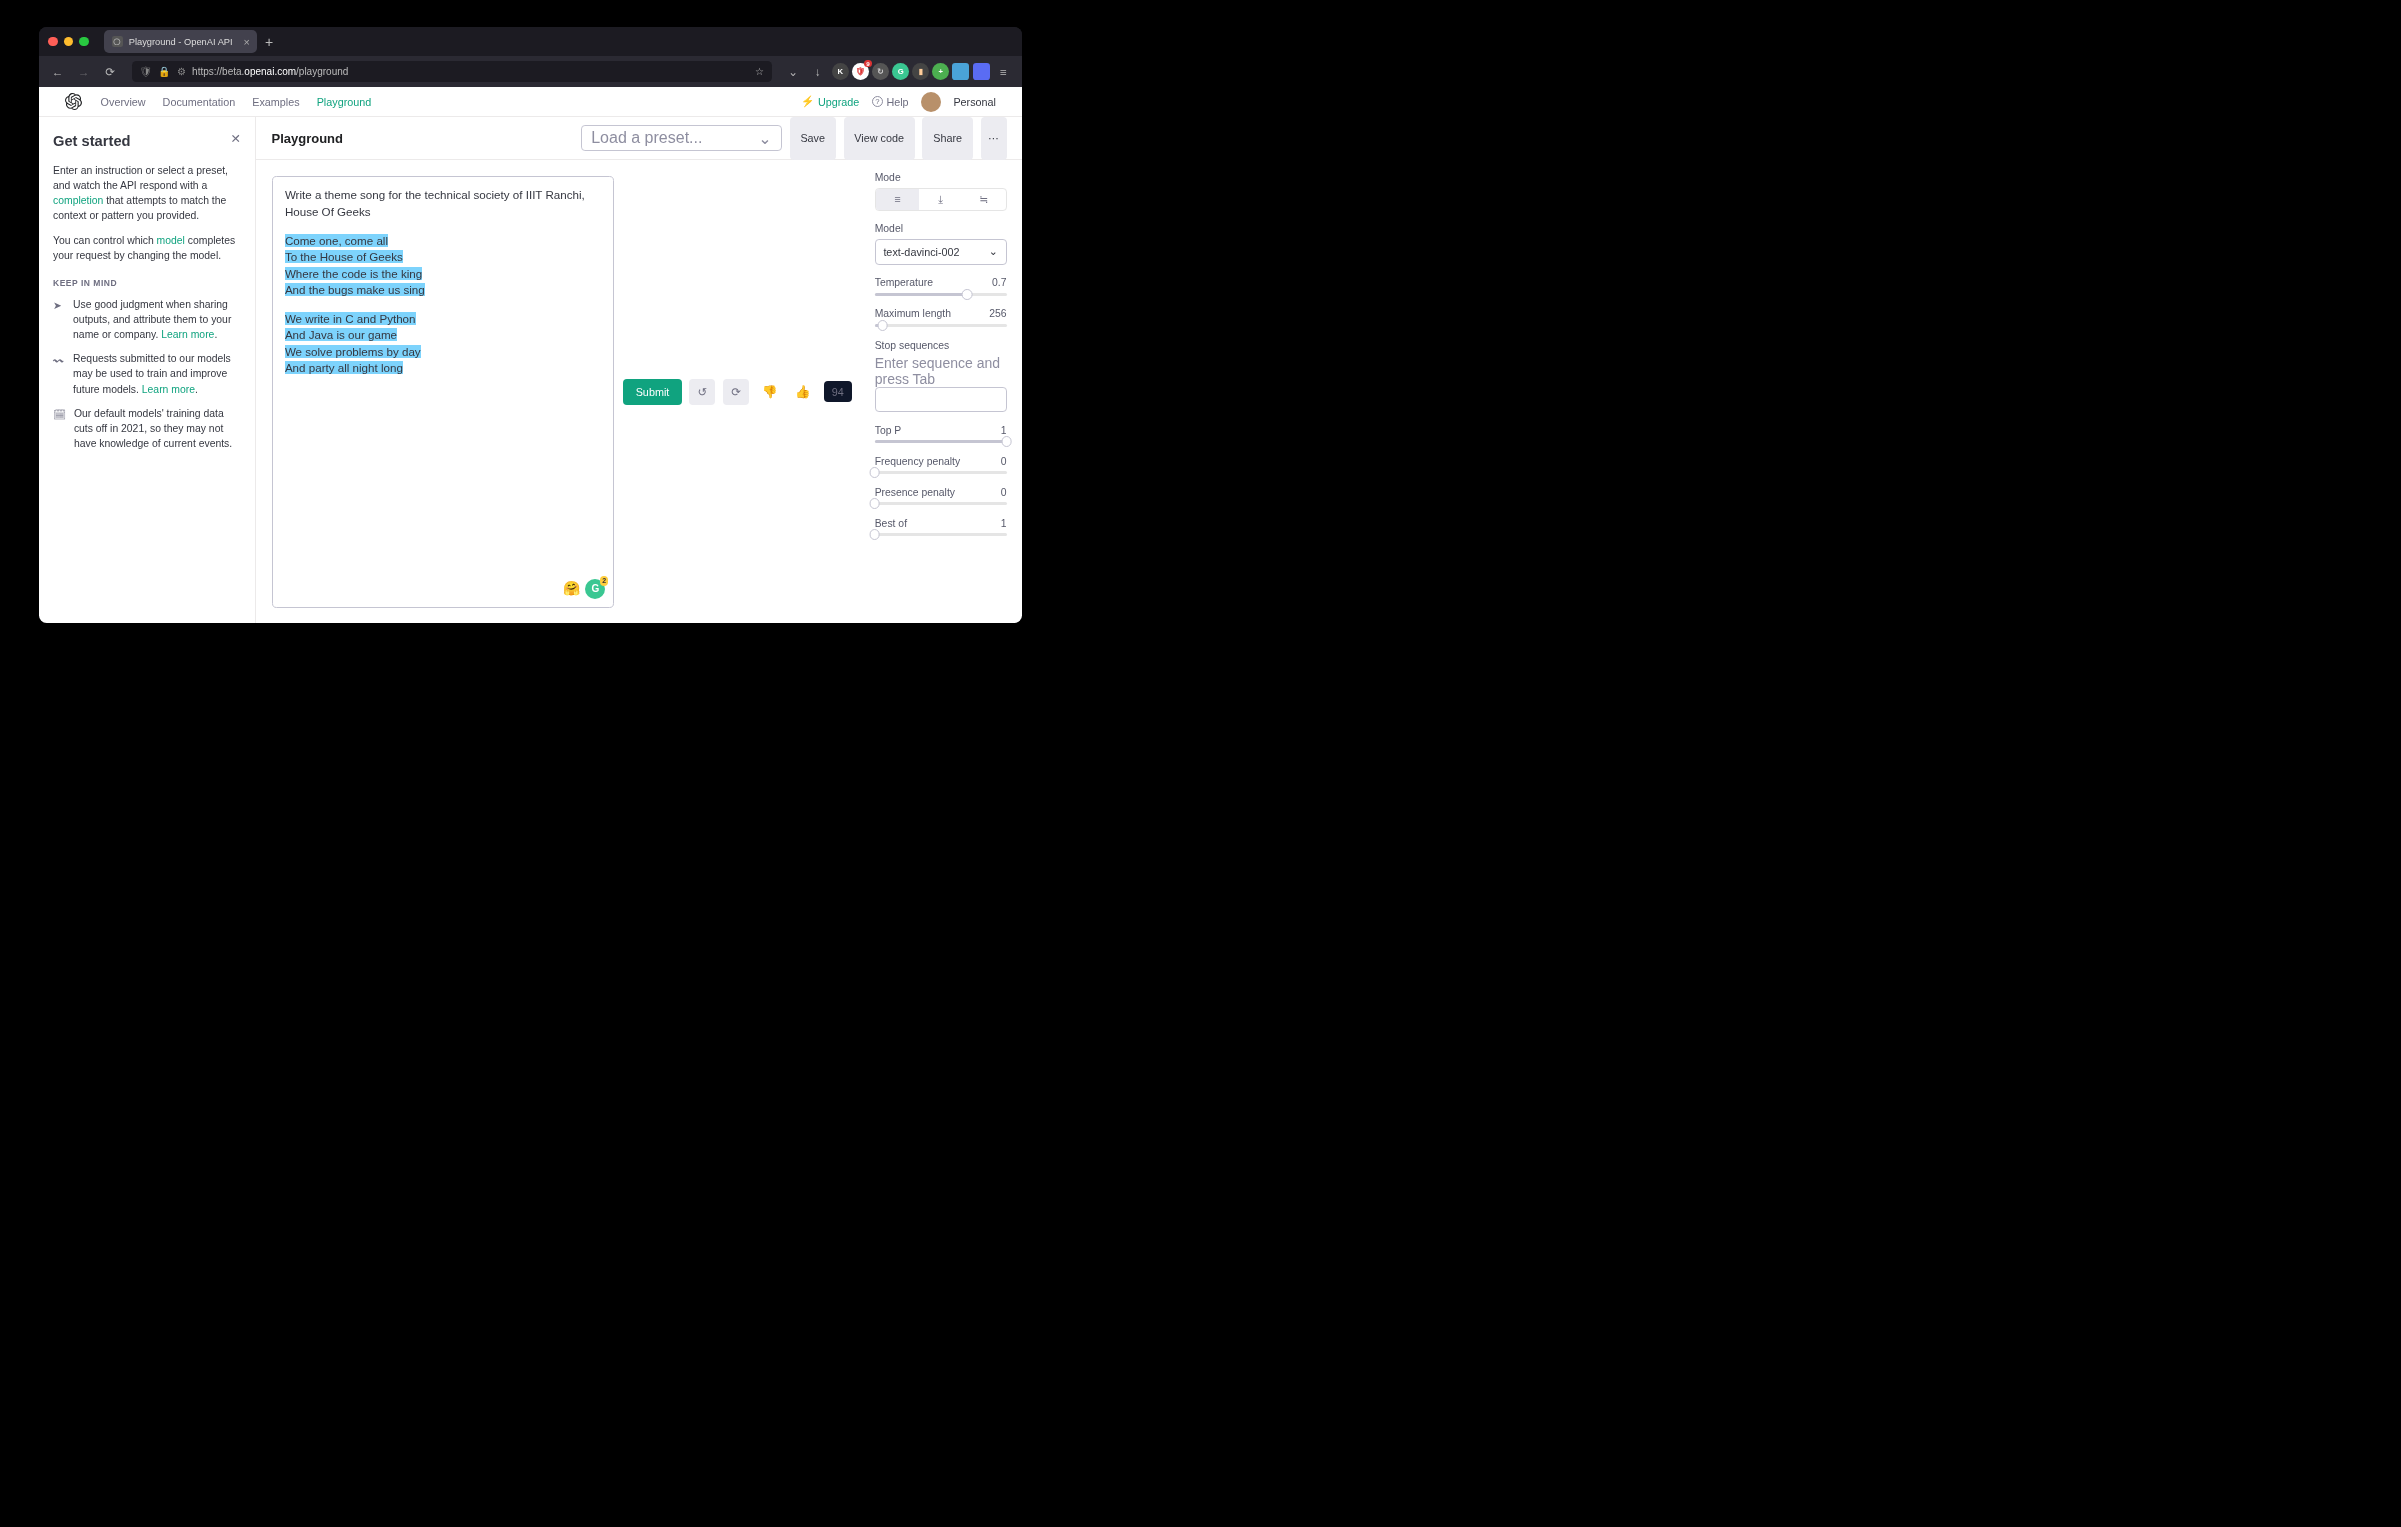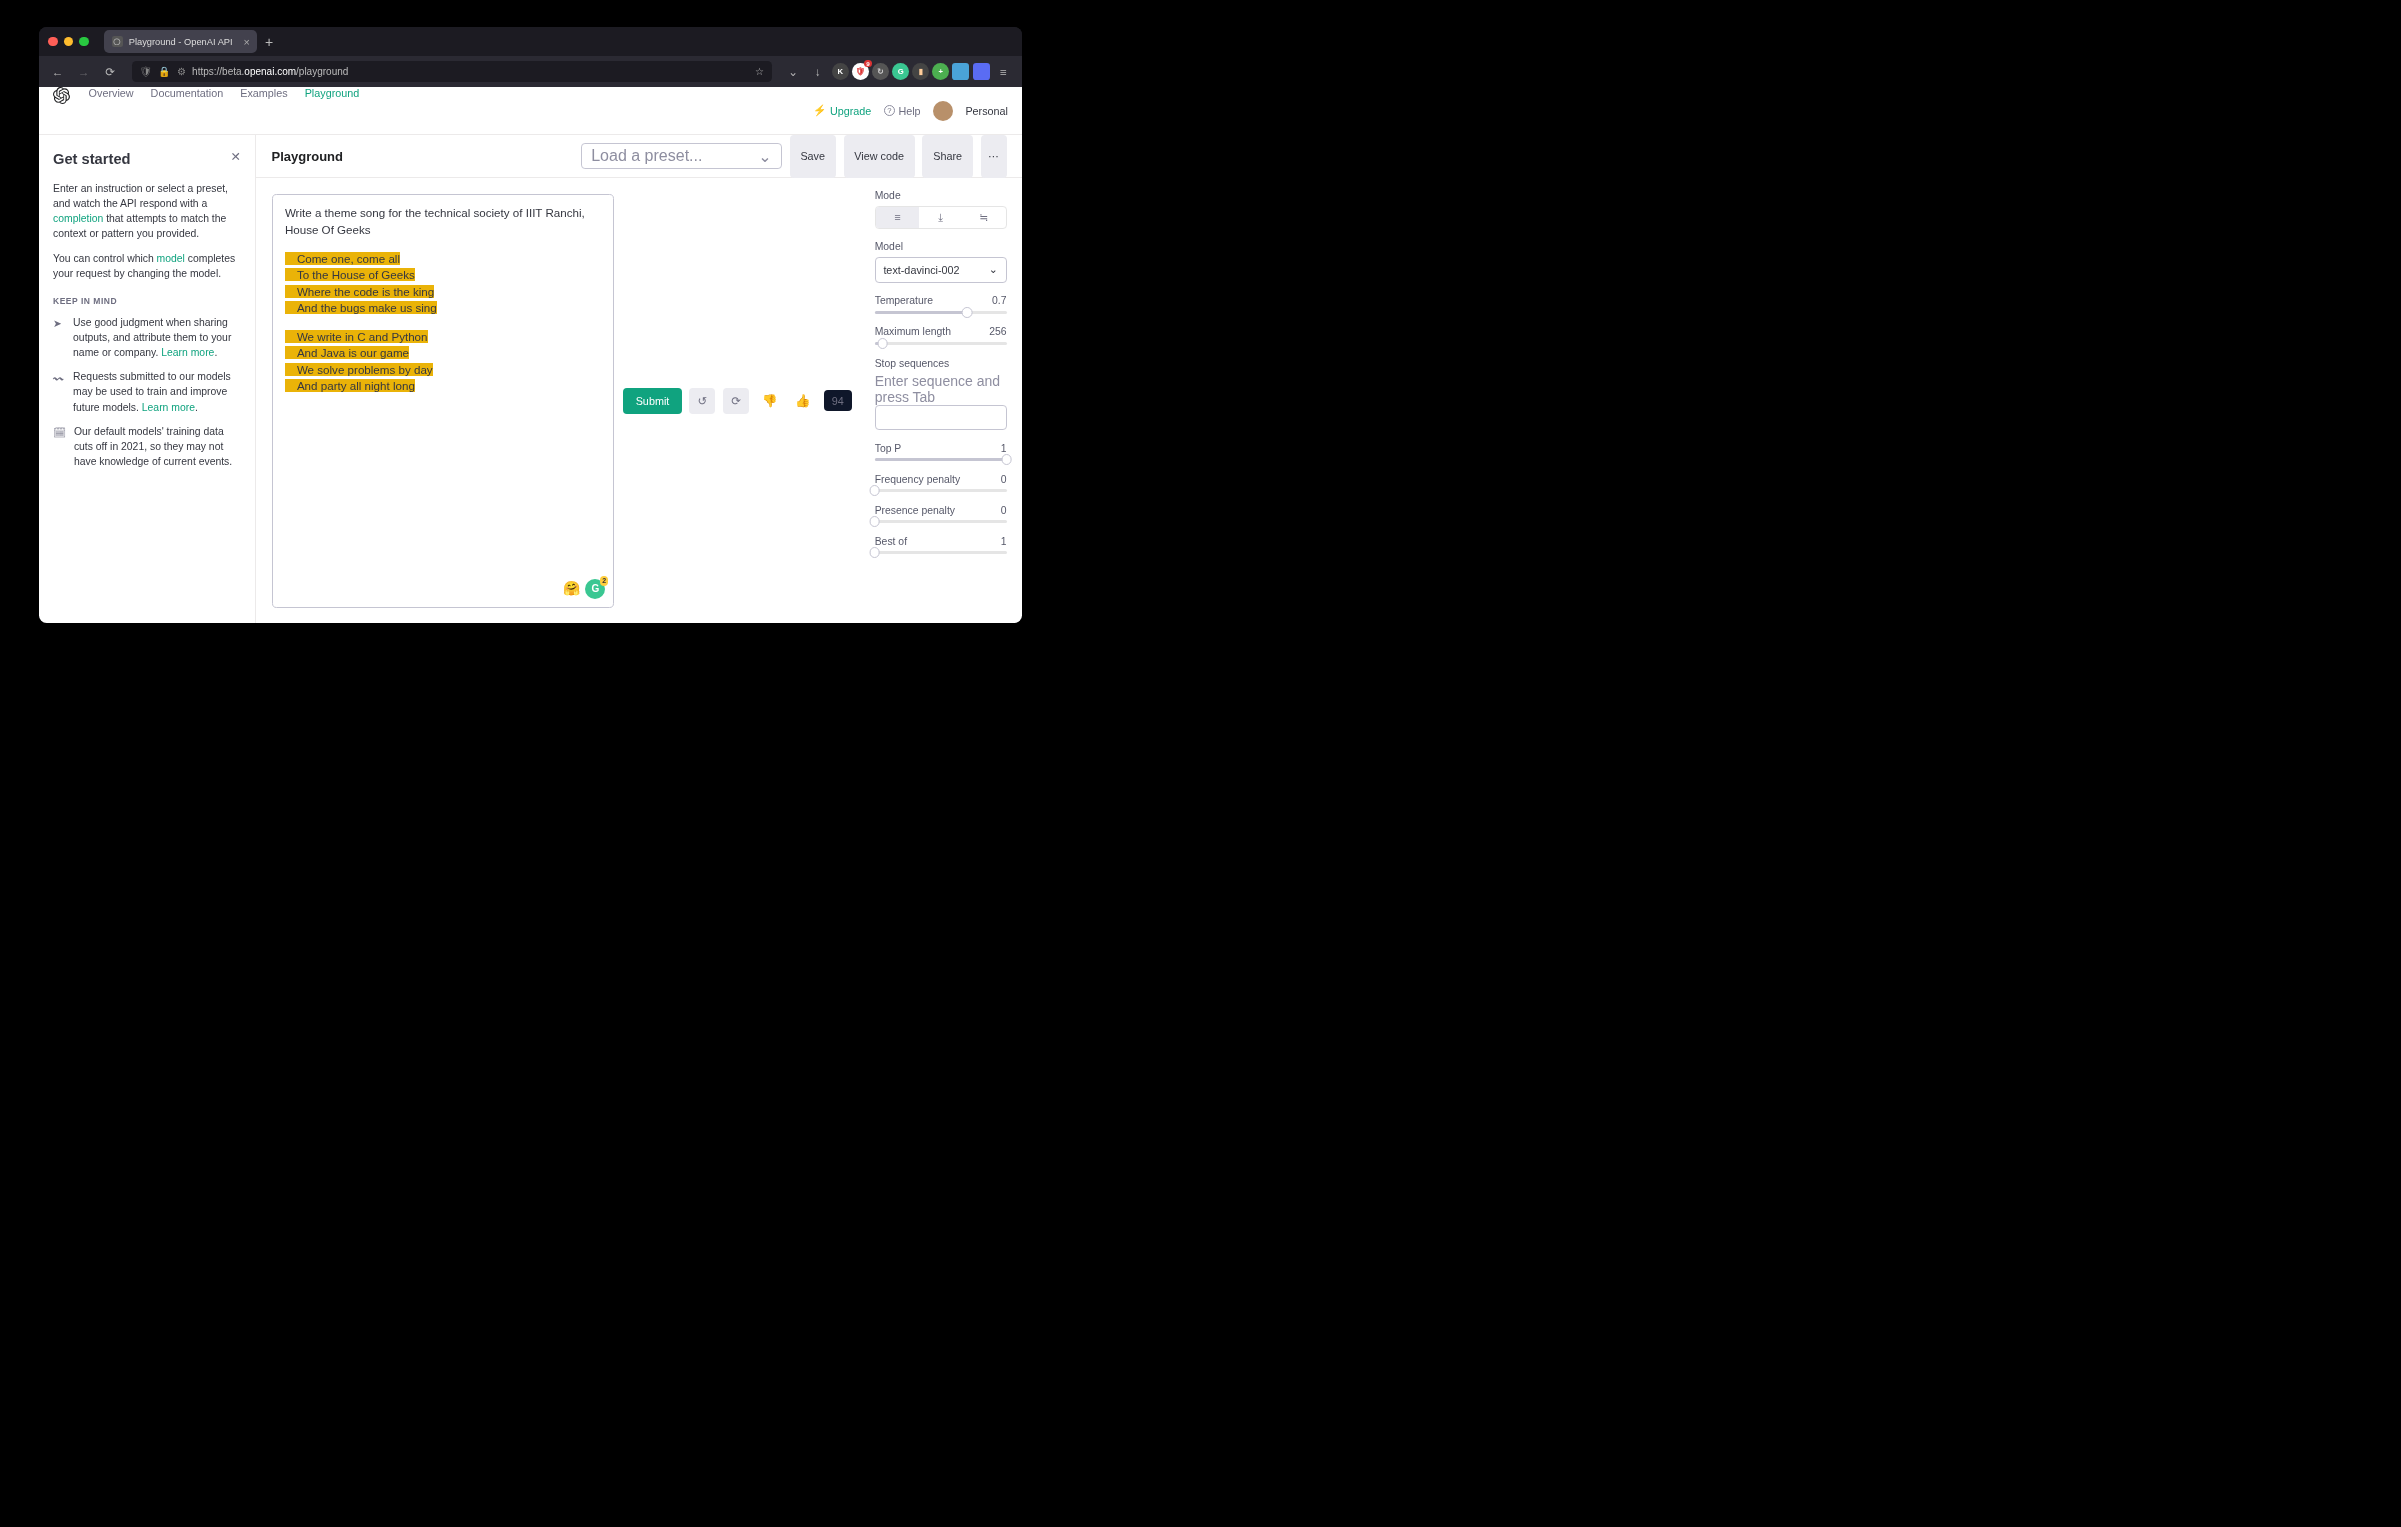--- a/index.html
+++ b/index.html
@@ -17,21 +17,21 @@
   .tb-btn { width: 21.7px; height: 21.7px; display: flex; align-items: center; justify-content: center; color: #bbb; border-radius: 3.1px; font-size: 11.6px; }
   .urlbar { flex: 1; margin: 0 6.2px; height: 21.7px; background: #1c1b22; border-radius: 4.6px; display: flex; align-items: center; padding: 0 7.7px; color: #bbb; font-size: 10px; gap: 6.2px; }
   .urlbar .lock { color: #888; }
   .urlbar .url { flex: 1; }
   .urlbar .url .dom { color: #fff; }
   .ext-icons { display: flex; gap: 3.1px; align-items:center; }
   .ext { width: 17px; height: 17px; border-radius: 50%; display:flex; align-items:center; justify-content:center; font-size:7.7px; font-weight:bold; position:relative; }
   .badge { position:absolute; top:-3.1px; right:-3.1px; background:#d33; color:#fff; font-size:6.2px; border-radius:4.6px; padding:0 2.3px; }
 
   .page { flex: 1; background: #fff; display: flex; flex-direction: column; overflow: hidden; }
-  .nav { height: 48px; border-bottom: 0.8px solid #eceaea; display: flex; padding: 0 14px; }
+  .nav { height: 30px; border-bottom: 0.8px solid #eceaea; display: flex; align-items: center; padding: 0 26px; }
   .logo { width: 17px; height: 17px; margin-right: 18.6px; }
   .nav-links { display: flex; gap: 17px; font-size: 10.8px; color: #6e6e80; }
   .nav-links .active { color: #10a37f; }
   .nav-right { margin-left: auto; display: flex; align-items: center; gap: 12.4px; font-size: 10.8px; color: #6e6e80; }
   .upgrade { color: #10a37f; display:flex; align-items:center; gap:3.1px; }
   .avatar { width: 20px; height: 20px; border-radius: 50%; background: #b8906a; }
   .help-wrap { display:flex; align-items:center; gap:3.1px; }
 
   .content { flex: 1; display: flex; overflow: hidden; }
   .sidebar { width: 217px; border-right: 0.8px solid #eceaea; padding: 14px 14px; color: #353740; font-size: 10.4px; line-height:1.45; overflow:auto; }
@@ -48,21 +48,21 @@
   .main-head h3 { font-size: 13px; font-weight: 700; color:#202123; }
   .main-head .spacer { flex: 1; }
   .preset { width: 201px; height: 26px; border: 0.8px solid #c5c5d2; border-radius: 3.9px; padding: 0 9.3px; display:flex; align-items:center; justify-content:space-between; font-size:16px; color:#8e8ea0; }
   .btn { height: 43px; padding: 0 10.8px; border: none; background: #ececf1; border-radius: 3.9px; font-size: 10.8px; color: #353740; display:flex; align-items:center; }
   .btn.icon-only { width:26px; padding:0; justify-content:center; }
 
   .main-body { flex: 1; display: flex; overflow: hidden; }
   .editor-col { flex: 1; display: flex; flex-direction: row; padding: 15.5px; gap: 9.3px; }
   .editor { flex: 1; border: 0.8px solid #c5c5d2; border-radius: 4.6px; padding: 10.8px 12.4px; font-size: 11.6px; line-height: 1.42; color: #353740; position:relative; overflow:auto; }
   .editor .prompt { margin-bottom: 12.4px; }
-  .hl { background: #eab308; padding-left: 12px; }
+  .hl { background: #7dd3fc; }
   .stanza { margin-bottom: 12.4px; }
   .stanza:last-child { margin-bottom: 0; }
   .editor-badges { position:absolute; bottom:7.7px; right:7.7px; display:flex; gap:3.1px; }
   .emoji-badge { width:20px; height:20px; border-radius:50%; display:flex; align-items:center; justify-content:center; font-size:14px; }
   .g-badge { width:20px; height:20px; border-radius:50%; background:#3ac792; color:#fff; display:flex; align-items:center; justify-content:center; font-size:10px; font-weight:bold; position:relative; }
   .g-badge .cnt { position:absolute; top:-3.1px; right:-3.1px; background:#ffce3d; color:#333; font-size:7px; border-radius:5.4px; padding:0 2.3px; }
 
   .action-row { display: flex; align-items: center; gap: 7.7px; }
   .submit { background: #10a37f; color: #fff; height: 26px; padding: 0 12.4px; border:none; border-radius:3.9px; font-size:10.8px; }
   .ghost { width:26px; height:26px; background:#ececf1; border:none; border-radius:3.9px; display:flex; align-items:center; justify-content:center; color:#6e6e80; font-size:11.6px; }

